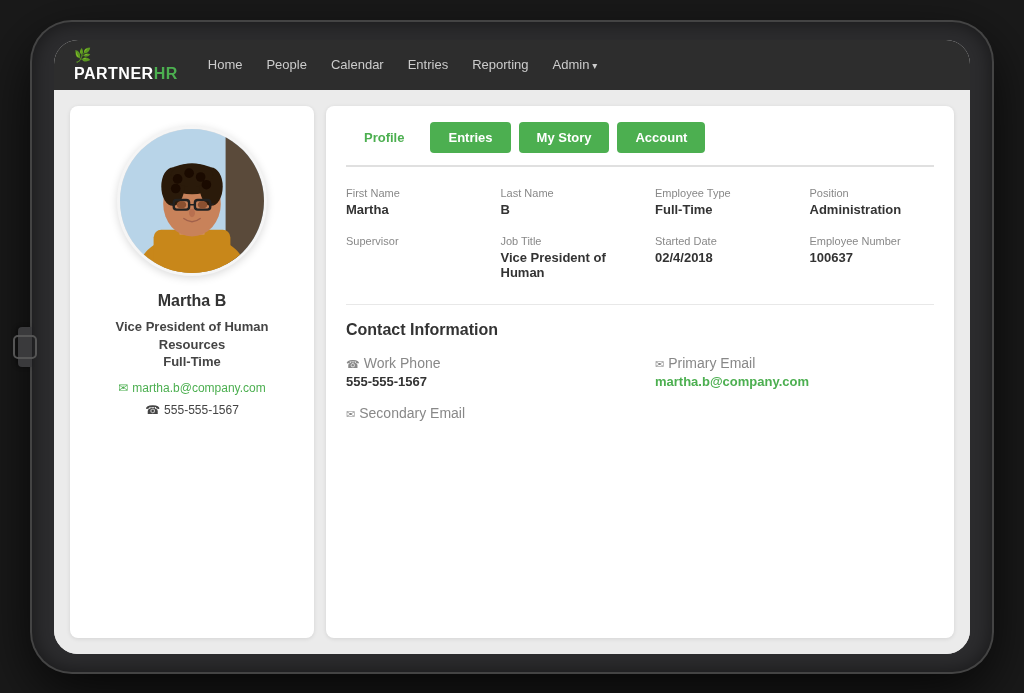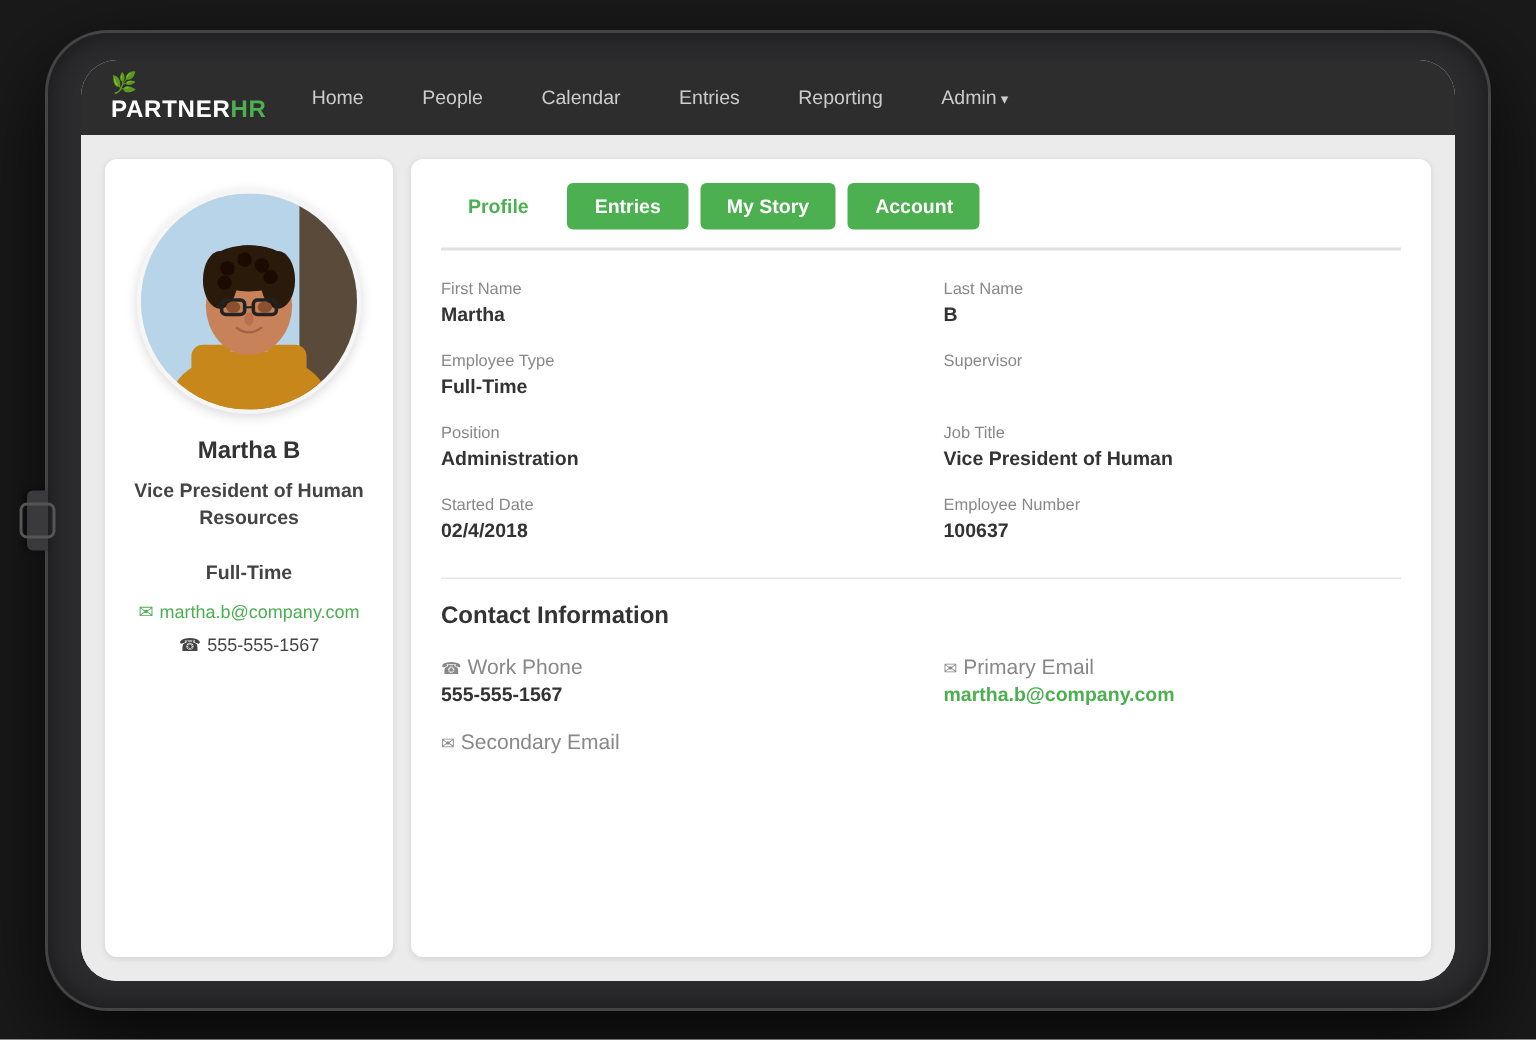--- a/index.html
+++ b/index.html
@@ -83,21 +83,21 @@
     }
     .logo-leaves {
       color: #4caf50;
       font-size: 14px;
       margin-bottom: 2px;
     }
 
     .nav-items {
       display: flex;
       align-items: flex-start;
-      gap: 39px;
+      gap: 24px;
     }
     .nav-item {
       color: #ccc;
       font-size: 13px;
       cursor: pointer;
       white-space: nowrap;
     }
     .nav-item.has-arrow::after {
       content: ' ▾';
       font-size: 10px;
@@ -111,21 +111,21 @@
       background: #ebebeb;
       gap: 0;
       padding: 16px;
       gap: 12px;
     }
 
     
     .profile-card {
       background: white;
       border-radius: 8px;
-      width: 192px;
+      width: 244px;
       flex-shrink: 0;
       padding: 20px 16px;
       display: flex;
       flex-direction: column;
       align-items: center;
       box-shadow: 0 1px 4px rgba(0,0,0,0.1);
     }
 
     .avatar-container {
       width: 150px;
@@ -149,21 +149,21 @@
       color: #333;
       text-align: center;
       margin-bottom: 8px;
     }
 
     .profile-title {
       font-size: 13px;
       font-weight: 600;
       color: #444;
       text-align: center;
-      margin-bottom: 20px;
+      margin-bottom: 0;
       line-height: 1.4;
     }
 
     .profile-type {
       font-size: 13px;
       color: #444;
       font-weight: 600;
       margin-bottom: 12px;
       text-align: center;
     }
@@ -222,21 +222,21 @@
 
     .tab-item.active-green {
       background: #4caf50;
       color: white;
       font-weight: 600;
     }
 
     
     .fields-grid {
       display: grid;
-      grid-template-columns: 1fr 1fr;
+      grid-template-columns: 1fr 1fr 1fr 1fr;
       gap: 18px 30px;
       margin-bottom: 24px;
     }
 
     .field-group {}
     .field-label {
       font-size: 11px;
       color: #888;
       margin-bottom: 3px;
     }
@@ -400,27 +400,27 @@
             <div class="field-label">Last Name</div>
             <div class="field-value">B</div>
           </div>
 
           <div class="field-group">
             <div class="field-label">Employee Type</div>
             <div class="field-value">Full-Time</div>
           </div>
 
           <div class="field-group">
+            <div class="field-label">Position</div>
+            <div class="field-value">Administration</div>
+          </div>
+
+          <div class="field-group">
             <div class="field-label">Supervisor</div>
             <div class="field-value"></div>
-          </div>
-
-          <div class="field-group">
-            <div class="field-label">Position</div>
-            <div class="field-value">Administration</div>
           </div>
 
           <div class="field-group">
             <div class="field-label">Job Title</div>
             <div class="field-value">Vice President of Human</div>
           </div>
 
           <div class="field-group">
             <div class="field-label">Started Date</div>
             <div class="field-value">02/4/2018</div>

